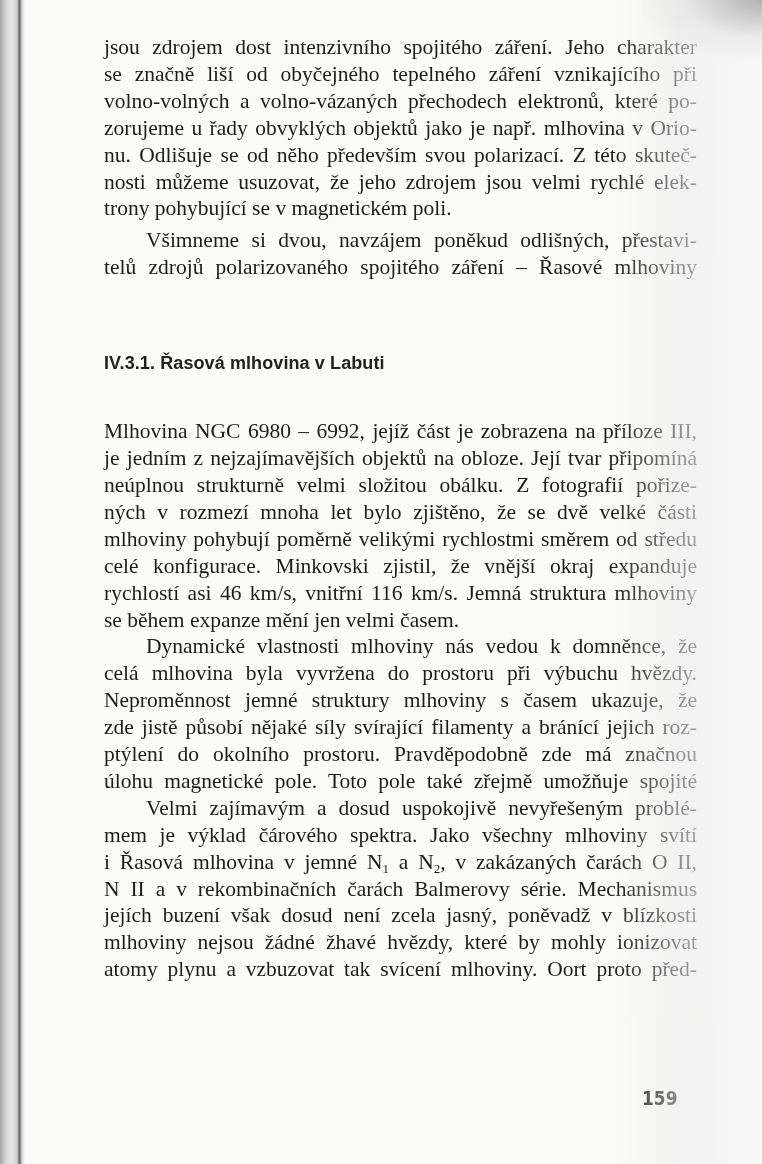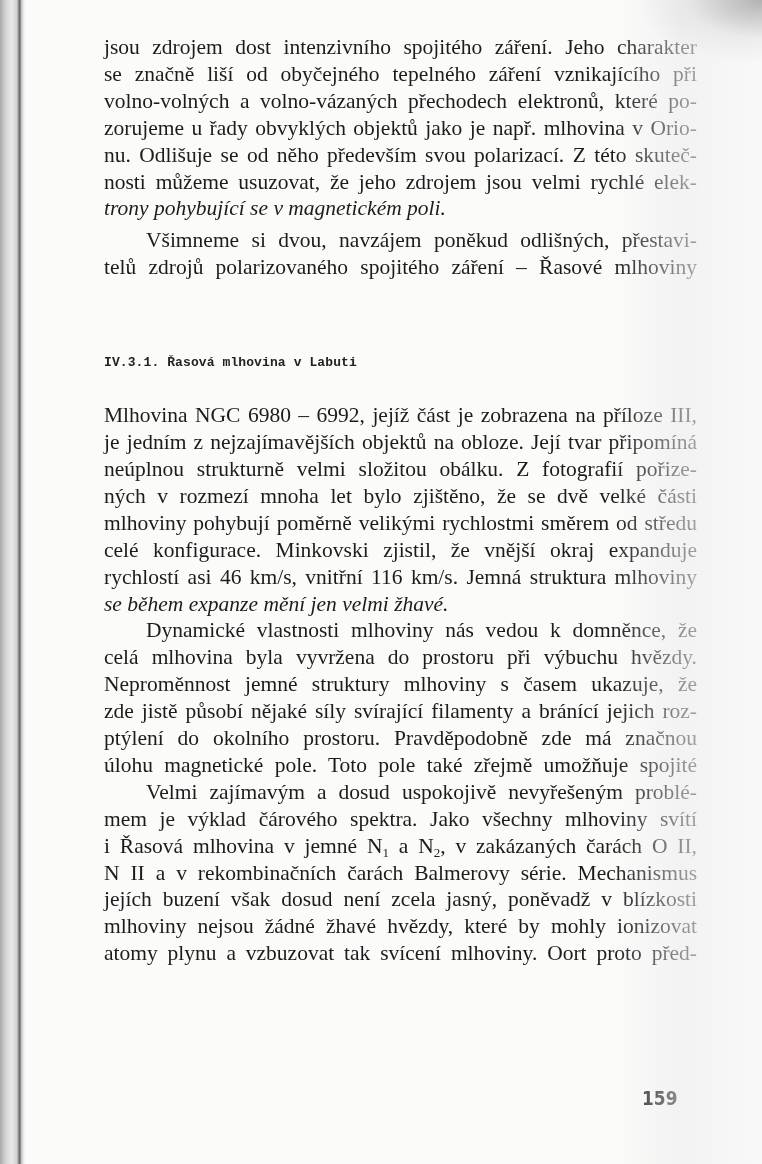--- a/index.html
+++ b/index.html
@@ -26,27 +26,27 @@
       pointer-events: none;
     }
     .page {
       position: absolute; left: 104px; top: 34px; width: 593px;
     }
     .para {
       font-size: 21.5px; line-height: 26.9px;
       text-align: justify; margin: 0;
     }
     .para .ln { display: block; text-align: justify; text-align-last: justify; white-space: nowrap; }
-    .para .ln.last { text-align-last: left; font-style: italic; }
+    .para .ln.last { text-align-last: left; }
     .para .ln.indent { padding-left: 42px; }
     .gap-small { height: 5px; }
     .heading {
-      font-family: Liberation Mono, monospace;
-      font-weight: bold; font-size: 13px; letter-spacing: 0.1px;
-      margin: 72px 0 0 0; line-height: 20px; color: #222;
+      font-family: Liberation Sans, sans-serif;
+      font-weight: bold; font-size: 18px; letter-spacing: 0.1px;
+      margin: 72px 0 16px 0; line-height: 20px; color: #222;
     }
     .section-gap { height: 29px; }
     .page-number {
       position: absolute; left: 642px; top: 1086px;
       font-family: "DejaVu Sans", "Liberation Sans", sans-serif;
       font-weight: bold; font-size: 20px; color: #1c1c1c;
       transform: scaleX(0.85); transform-origin: left;
     }
     sub { font-size: 13px; line-height: 0; vertical-align: -4px; }
   </style>
@@ -75,21 +75,21 @@
   <div class="section-gap"></div>
 
   <div class="para">
     <span class="ln">Mlhovina NGC 6980 – 6992, jejíž část je zobrazena na příloze III,</span>
     <span class="ln">je jedním z nejzajímavějších objektů na obloze. Její tvar připomíná</span>
     <span class="ln">neúplnou strukturně velmi složitou obálku. Z fotografií pořize-</span>
     <span class="ln">ných v rozmezí mnoha let bylo zjištěno, že se dvě velké části</span>
     <span class="ln">mlhoviny pohybují poměrně velikými rychlostmi směrem od středu</span>
     <span class="ln">celé konfigurace. Minkovski zjistil, že vnější okraj expanduje</span>
     <span class="ln">rychlostí asi 46 km/s, vnitřní 116 km/s. Jemná struktura mlhoviny</span>
-    <span class="ln last">se během expanze mění jen velmi žhavé.</span>
+    <span class="ln last">se během expanze mění jen velmi časem.</span>
   </div>
   <div class="para">
     <span class="ln indent">Dynamické vlastnosti mlhoviny nás vedou k domněnce, že</span>
     <span class="ln">celá mlhovina byla vyvržena do prostoru při výbuchu hvězdy.</span>
     <span class="ln">Neproměnnost jemné struktury mlhoviny s časem ukazuje, že</span>
     <span class="ln">zde jistě působí nějaké síly svírající filamenty a bránící jejich roz-</span>
     <span class="ln">ptýlení do okolního prostoru. Pravděpodobně zde má značnou</span>
     <span class="ln">úlohu magnetické pole. Toto pole také zřejmě umožňuje spojité</span>
   </div>
   <div class="para">

